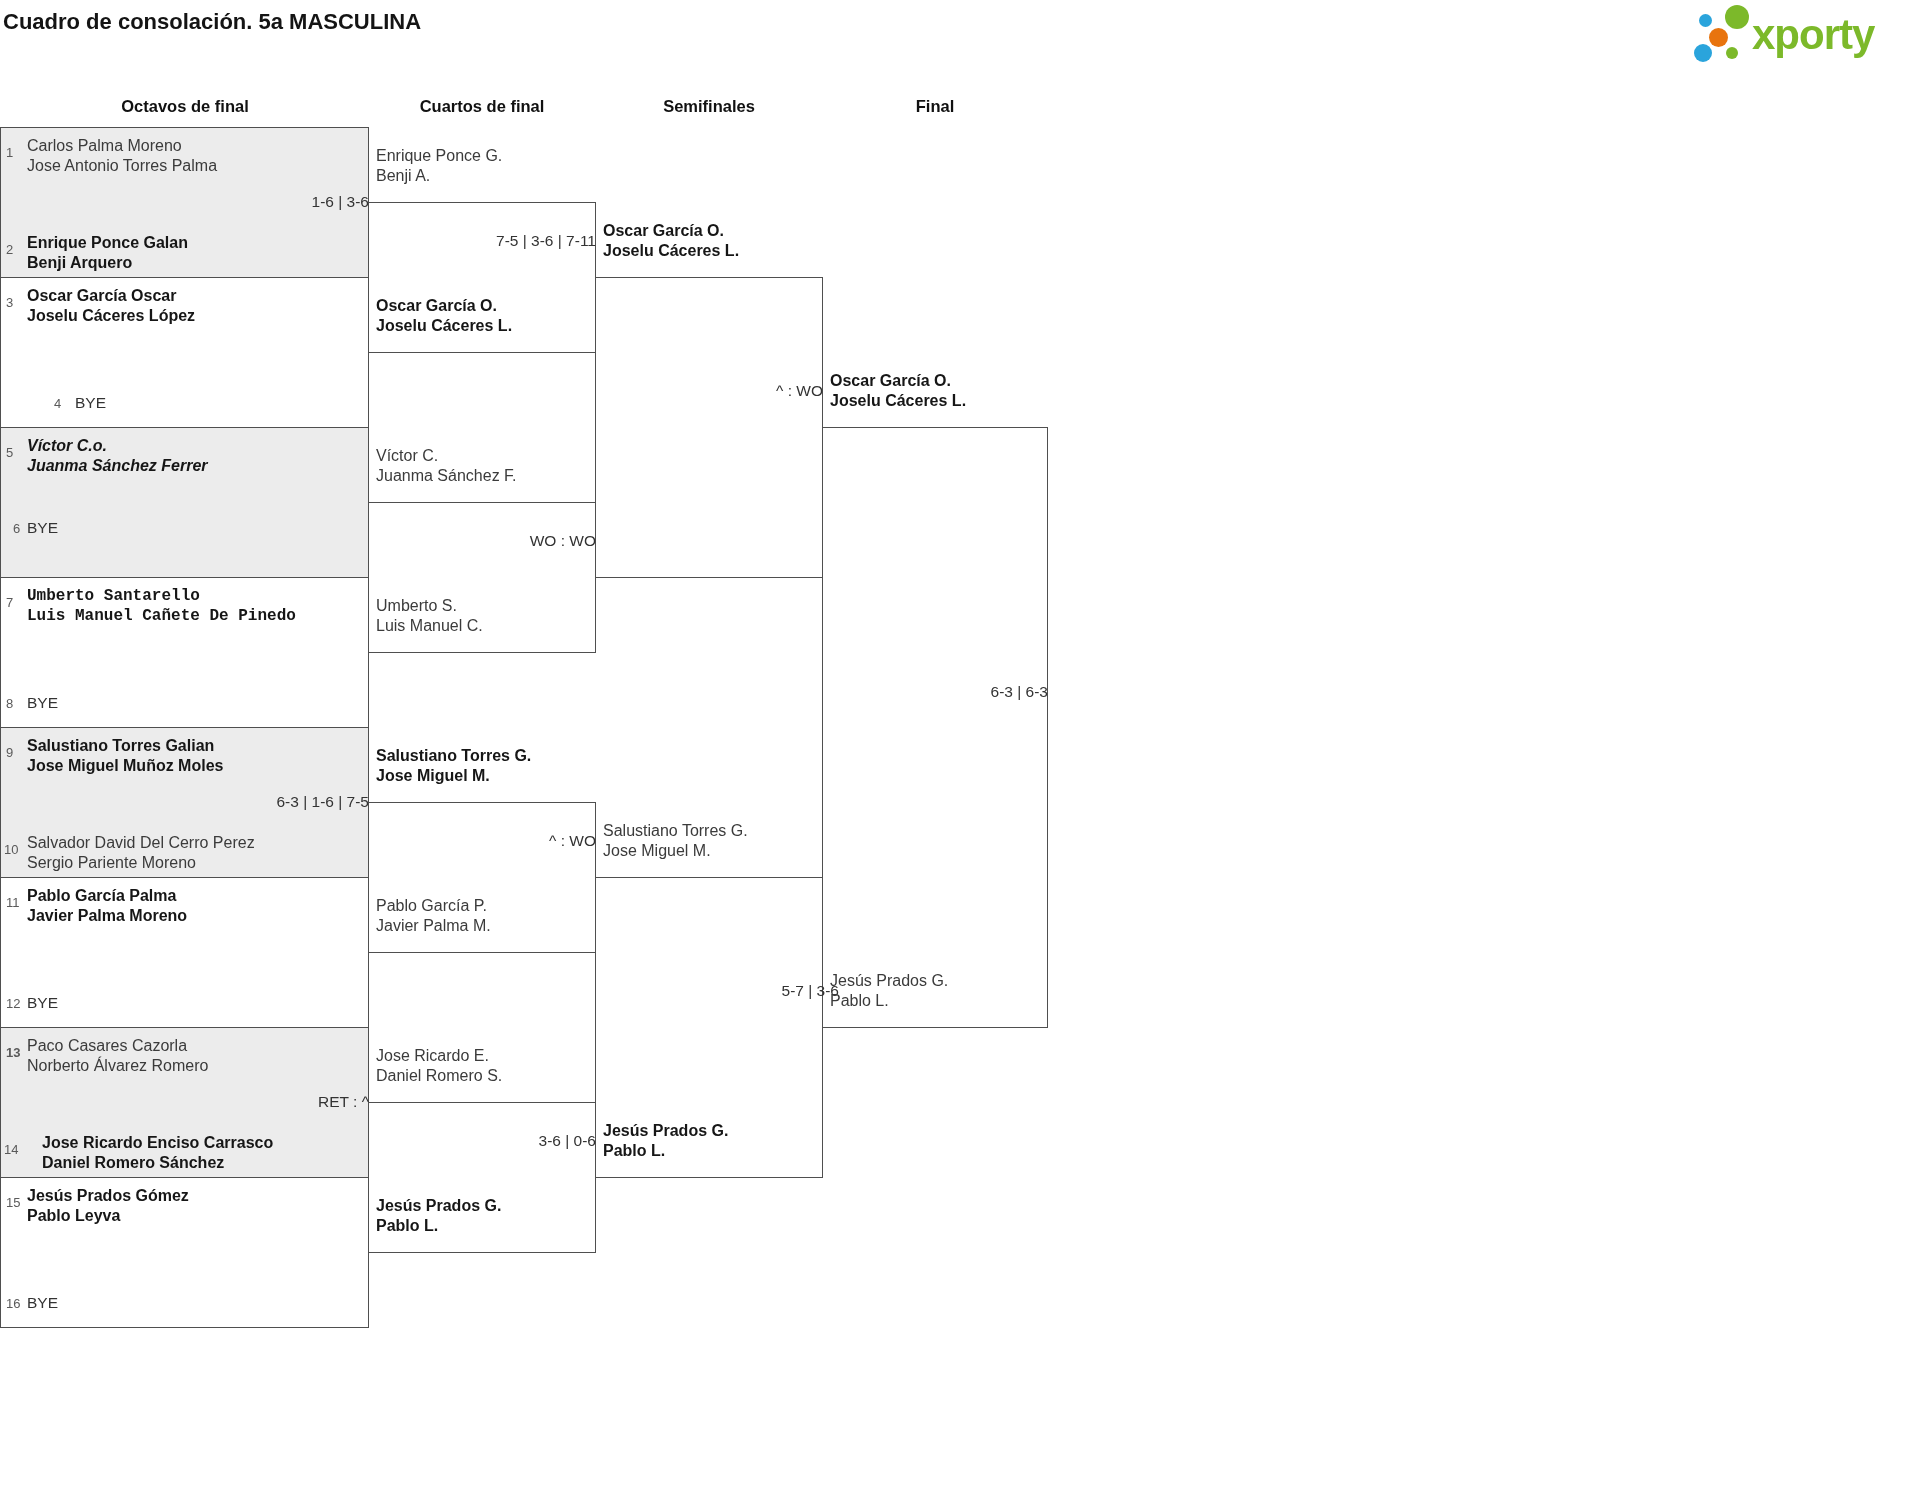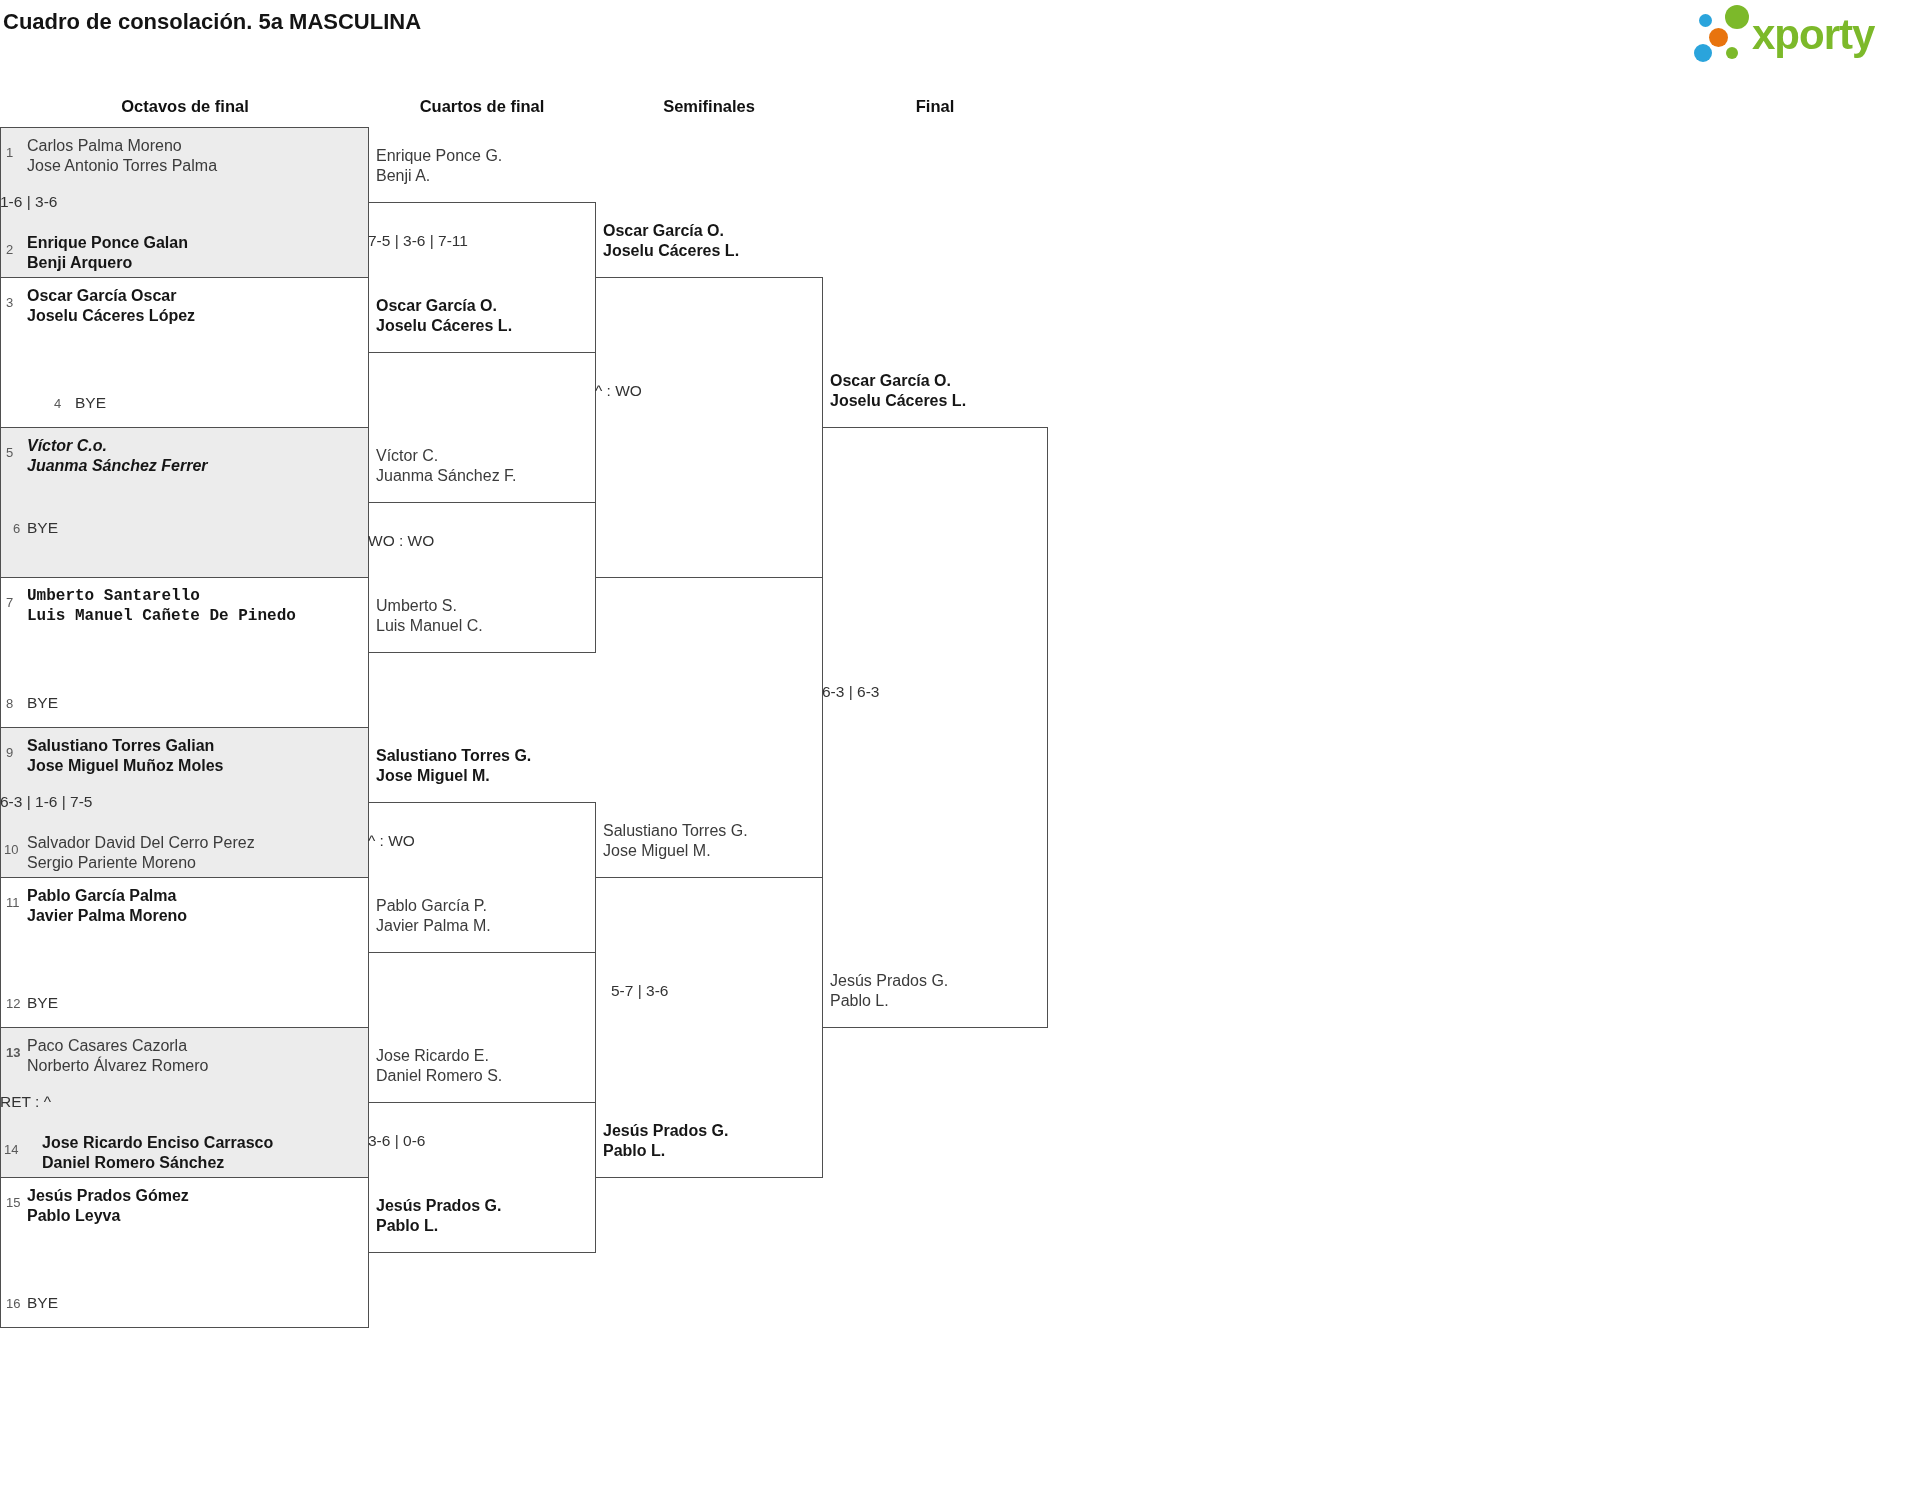--- a/index.html
+++ b/index.html
@@ -9,21 +9,21 @@
   .bx.g{background:#ececec;}
   .ttl{position:absolute;left:3px;top:6px;font-size:22px;line-height:32px;font-weight:700;color:#141414;}
   .hdr{position:absolute;top:97px;width:300px;text-align:center;font-size:16.5px;font-weight:600;color:#111;}
   .nmb{position:absolute;font-size:16px;line-height:20px;color:#3b3b3b;font-weight:400;}
   .nmb.oct{width:330px;}
   .nmb.rnd{width:216px;}
   .nmb.win{font-weight:700;color:#161616;}
   .seed{position:absolute;font-size:13px;line-height:16px;color:#5a5a5a;width:22px;}
   .byerow{position:absolute;left:6px;font-size:15.5px;line-height:20px;color:#333;}
   .byerow .s{display:inline-block;width:21px;font-size:13px;color:#5a5a5a;}
-  .score{position:absolute;text-align:left;font-size:15.5px;line-height:20px;color:#333;}
+  .score{position:absolute;text-align:right;font-size:15.5px;line-height:20px;color:#333;}
   .dot{position:absolute;border-radius:50%;}
   .wordmark{position:absolute;left:1752px;top:12px;font-size:42px;line-height:46px;
             font-weight:800;letter-spacing:-1px;color:#7cb92a;}
 </style>
 </head>
 <body>
 
 <div id="stage">
 
   <div class="ttl">

